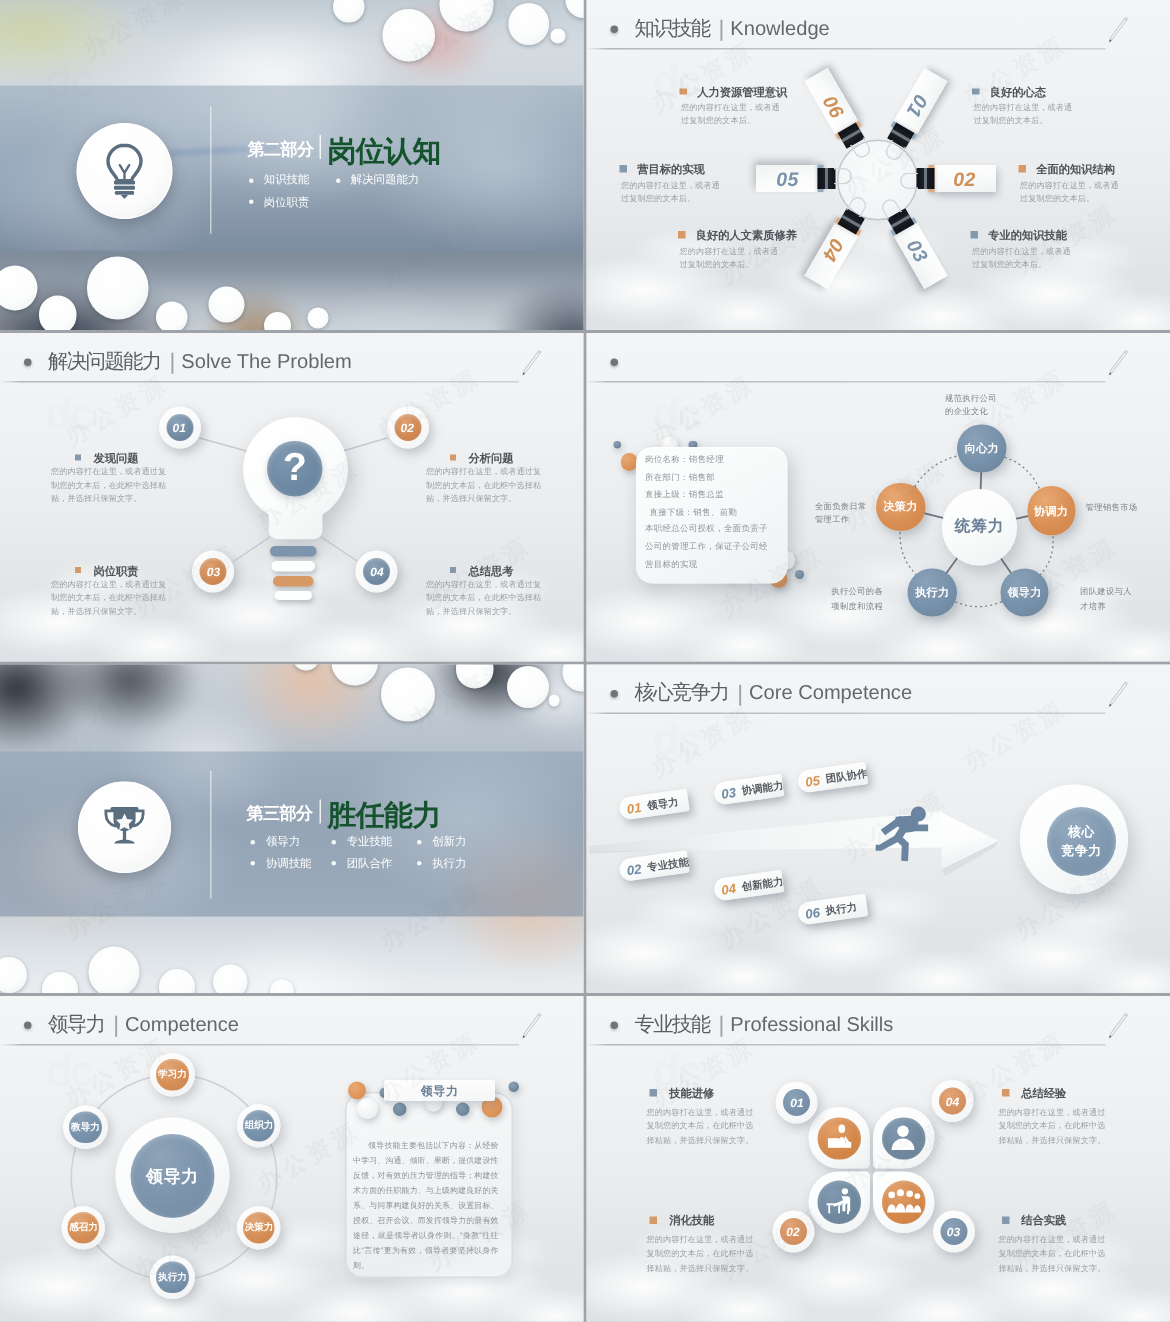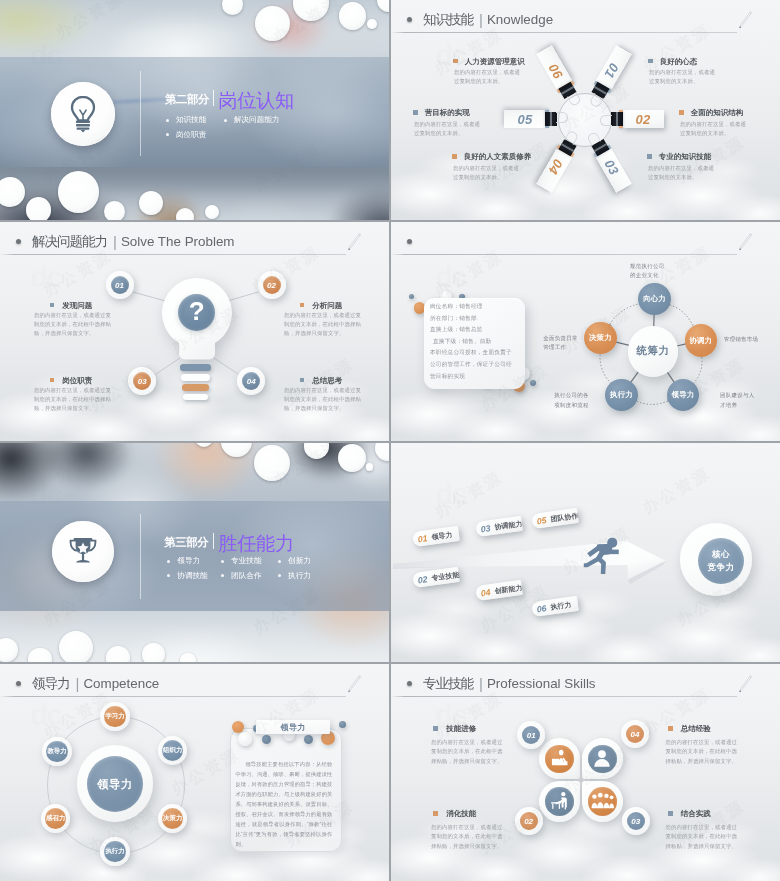--- a/index.html
+++ b/index.html
@@ -57,21 +57,21 @@
   .b2{top:58px;height:110px;
       background:
         radial-gradient(ellipse 30% 68% at 80% 40%, rgba(214,224,234,.38) 0%, rgba(214,224,234,0) 75%),
         radial-gradient(ellipse 26% 60% at 22% 66%, rgba(222,230,238,.32) 0%, rgba(222,230,238,0) 75%),
         linear-gradient(180deg,rgba(142,160,180,.55) 0%,rgba(132,151,172,.58) 50%,rgba(122,141,164,.58) 100%);}
   .circ-icon{position:absolute;border-radius:50%;
         background:radial-gradient(circle at 38% 32%,#ffffff 0%,#fdfdfd 55%,#eceeef 100%);
         box-shadow:0 4px 10px rgba(40,50,62,.35), inset 0 0 0 1px rgba(255,255,255,.7);
         display:flex;align-items:center;justify-content:center;}
   .dv-part{position:absolute;color:#ffffff;font-weight:bold;white-space:nowrap;}
-  .dv-title{position:absolute;color:#8b5cf6;font-weight:normal;white-space:nowrap;}
+  .dv-title{position:absolute;color:#14532d;font-weight:bold;white-space:nowrap;}
   .dv-vrule{position:absolute;background:rgba(255,255,255,.85);}
   .dv-bullets{position:absolute;display:flex;flex-wrap:wrap;}
   .dv-b{display:flex;align-items:center;color:#fff;white-space:nowrap;}
   .dv-b i{display:inline-block;width:3px;height:3px;border-radius:50%;
           background:#fff;margin-right:7px;opacity:.9;}
   .vline{position:absolute;width:1px;background:rgba(255,255,255,.55);}
 
   
   .sq{display:inline-block;width:4.8px;height:4.8px;vertical-align:middle;
       position:relative;top:-.5px;}
@@ -472,20 +472,30 @@
   </div>
 <div class="wm" style="left: 52px; top: 26px;">办公资源</div>
       <div class="wm" style="left: 270px; top: 30px;">办公资源</div>
       <div class="wm" style="left: 40px; top: 170px;">办公资源</div>
       <div class="wm" style="left: 250px; top: 178px;">办公资源</div>
       <div class="wm2" style="left: 30px; top: 34px;">dc</div>
     </div>
 
 <div class="slide">
   <div class="bg-cloud"></div>
+  <div class="hdr">
+    <div class="dot"></div>
+    <div class="ttl"><span>核心竞争力</span><span class="sep">|</span><span class="en">Core Competence</span></div>
+    <div class="rule"></div>
+    <svg class="pencil" viewBox="0 0 24 26">
+      <path d="M20.1 3.4 L8.3 19.2 L5.4 22.0 L6.6 18.3 L18.4 2.5 Z" fill="#f6f7f8" stroke="#c9ccd0" stroke-width="0.85" stroke-linejoin="round"></path>
+      <path d="M6.0 19.9 L5.4 22.0 L7.2 21.0 Z" fill="#3e4349"></path>
+      <path d="M17.4 3.2 L19.2 4.6" stroke="#c9ccd0" stroke-width="0.8"></path>
+    </svg>
+  </div>
   <div class="s6-wrap">
         <svg style="position:absolute;left:0;top:0;width:389px;height:219px">
           <defs>
             <linearGradient id="arrgrad" x1="0" y1="0" x2="1" y2="0">
               <stop offset="0" stop-color="#dfe2e5"></stop>
               <stop offset="0.4" stop-color="#f1f3f4"></stop>
               <stop offset="1" stop-color="#fcfdfd"></stop>
             </linearGradient>
             <linearGradient id="arrgrad2" x1="0" y1="0" x2="0.25" y2="1">
               <stop offset="0" stop-color="#ffffff"></stop>

